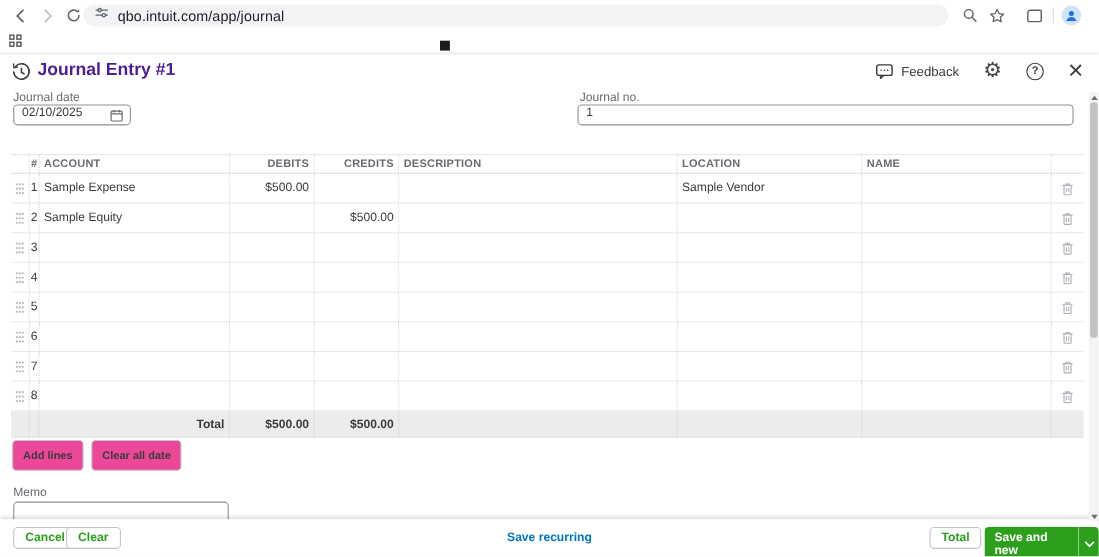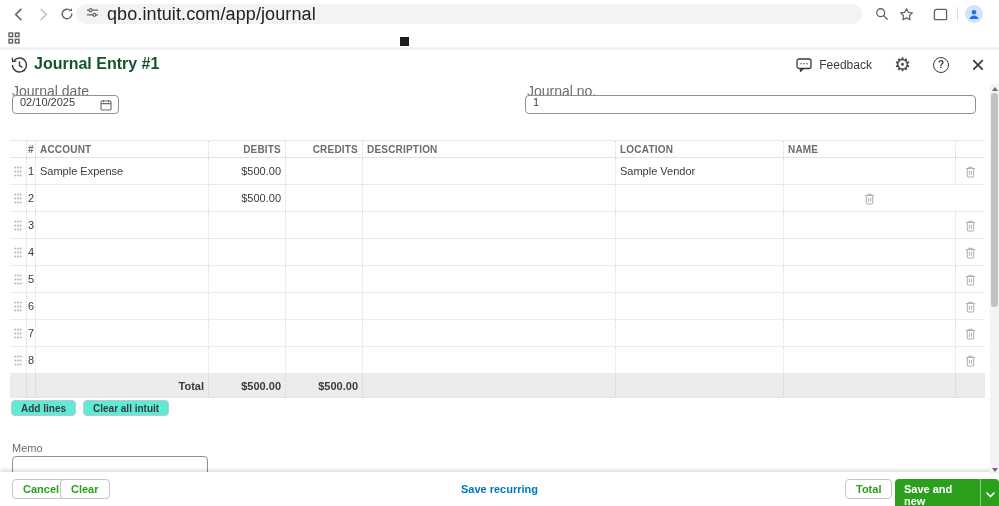--- a/index.html
+++ b/index.html
@@ -5,41 +5,41 @@
   * { margin:0; padding:0; box-sizing:border-box; }
   body { font-family:"Liberation Sans", sans-serif; background:#fff; }
   .screen { position:relative; width:999px; height:506px; background:#fff; overflow:hidden; }
 
   
   .toolbar { position:absolute; left:0; top:0; width:999px; height:28px; background:#fff; }
   .nav-ic { position:absolute; top:4px; width:20px; height:20px; display:flex; align-items:center; justify-content:center;
             font-size:16px; color:#5f6368; cursor:pointer; }
   .addr { position:absolute; left:76px; top:4px; width:786px; height:20px; background:#f1f3f4; border-radius:10px;
           display:flex; align-items:center; padding-left:10px; }
-  .addr-txt { font-size:18px; color:#202124; margin-left:8px; letter-spacing:.1px; }
+  .addr-txt { font-size:13px; color:#202124; margin-left:8px; letter-spacing:.1px; }
   .tb-right { position:absolute; top:4px; height:20px; display:flex; align-items:center; }
   .tb-divider { width:1px; height:14px; background:#dadce0; margin:0 7px; }
   .avatar { width:18px; height:18px; border-radius:50%; background:#d2e3fc; display:flex; align-items:center; justify-content:center; }
   .bookmarks { position:absolute; left:0; top:28px; width:999px; height:19px; background:#fff; }
   .chrome-sep { position:absolute; left:0; top:47px; width:999px; height:3px; background:#f1f3f4; }
   .bm-favicon { position:absolute; left:400px; top:37px; width:9px; height:9px; background:#1c1c1c; }
 
   
-  .pg-title { position:absolute; left:34px; top:55px; font-size:16px; font-weight:bold; color:#14532d; }
+  .pg-title { position:absolute; left:34px; top:55px; font-size:16px; font-weight:bold; color:#4c1d95; }
   .hist-ic { position:absolute; left:11px; top:57px; }
   .hdr-right { position:absolute; right:14px; top:55px; display:flex; align-items:center; gap:22px; }
   .feedback { display:flex; align-items:center; gap:7px; cursor:pointer; }
   .feedback-lbl { font-size:12px; font-weight:normal; color:#393a3d; }
   .gear { font-size:19px; color:#45474d; line-height:1; cursor:pointer; }
   .help { width:16px; height:16px; border:1.6px solid #393a3d; border-radius:50%; display:flex; align-items:center;
           justify-content:center; font-size:10px; font-weight:bold; color:#393a3d; cursor:pointer; }
   .close-x { font-size:24px; color:#393a3d; line-height:18px; cursor:pointer; font-weight:300; }
 
   
-  .fld-label { position:absolute; font-size:14px; color:#6b6c72; }
+  .fld-label { position:absolute; font-size:11px; color:#6b6c72; }
   .fld { position:absolute; height:19px; border:1px solid #8d9096; border-radius:4px; background:#fff;
          font-size:11px; color:#393a3d; display:flex; padding-left:7px; }
   .cal-ic { position:absolute; right:6px; top:3px; }
 
   
   .jtable { position:absolute; left:10px; top:140px; width:975px; }
   .trow, .t-head, .t-total { display:grid; grid-template-columns:16px 9px 173px 77px 77px 253px 168px 172px 30px; }
   .t-head { height:18px; border-top:1px solid #e5e7e9; border-bottom:1px solid #dfe1e4; }
   .t-head .c { font-size:10px; font-weight:bold; color:#6b6c72; letter-spacing:.2px; }
   .trow { height:27px; border-bottom:1px solid #e8eaec; }
@@ -47,21 +47,21 @@
   .c + .c { border-left:1px dotted #d8dadc; }
   .c.num { justify-content:center; padding:0 1px; }
   .c.amt { justify-content:flex-end; }
   .c.handle-c { justify-content:center; padding:0; cursor:grab; }
   .c.trash-c { justify-content:center; cursor:pointer; }
   .t-total { height:24px; background:#ececec; border-bottom:1px solid #e5e7e9; }
   .t-total .c { font-size:11px; color:#393a3d; font-weight:bold; }
   .t-total .c + .c { border-left:1px dotted #d0d2d5; }
 
   .line-btns { position:absolute; left:11px; top:400px; display:flex; gap:7px; }
-  .sm-btn { height:16px; padding:0 9px; background:#5eead4; border:1px solid #c1c4c8; border-radius:4px;
+  .sm-btn { height:28px; padding:0 9px; background:#ec4899; border:1px solid #c1c4c8; border-radius:4px;
             font-size:10px; font-weight:bold; color:#393a3d; display:flex; align-items:center; cursor:pointer; }
 
   
   .memo-lbl { position:absolute; left:12px; top:442px; font-size:11px; color:#6b6c72; }
   .memo-box { position:absolute; left:12px; top:456px; width:196px; height:28px; border:1px solid #8d9096;
               border-radius:4px; background:#fff; }
 
   
   .footer { position:absolute; left:0; top:472px; width:999px; height:34px; background:#fff;
             box-shadow:0 -2px 4px rgba(0,0,0,.14);padding-left:40px; }
@@ -247,20 +247,21 @@
               <circle cx="6.7" cy="1.5" r="1"></circle>
               <circle cx="1.3" cy="5.5" r="1"></circle>
               <circle cx="4" cy="5.5" r="1"></circle>
               <circle cx="6.7" cy="5.5" r="1"></circle>
               <circle cx="1.3" cy="9.5" r="1"></circle>
               <circle cx="4" cy="9.5" r="1"></circle>
               <circle cx="6.7" cy="9.5" r="1"></circle>
             </svg>
           </div>
           <div class="c num">2</div>
+          <div class="c">Sample Equity</div>
           <div class="c amt"></div>
           <div class="c amt">$500.00</div>
           <div class="c"></div>
           <div class="c"></div>
           <div class="c"></div>
           <div class="c trash-c">
             <svg width="11" height="13" viewBox="0 0 12 14" fill="none" stroke="#aab0b6" stroke-width="1.1">
               <path d="M2.5 4v8a1 1 0 0 0 1 1h5a1 1 0 0 0 1-1V4"></path>
               <path d="M1 3.8h10M4.3 3.8V2.4h3.4v1.4M4.8 6.3v4.3M7.2 6.3v4.3"></path>
             </svg>
@@ -444,21 +445,21 @@
       <div class="c amt">$500.00</div>
       <div class="c"></div>
         <div class="c"></div>
         <div class="c"></div>
         <div class="c trash-c"></div>
     </div>
   </div>
 
   <div class="line-btns">
     <div class="sm-btn">Add lines</div>
-    <div class="sm-btn">Clear all intuit</div>
+    <div class="sm-btn">Clear all date</div>
   </div>
 
   <div class="memo-lbl">Memo</div>
   <div class="memo-box"></div>
 
   <div class="footer">
     <div class="ft-btn" style="left:12px;">Cancel</div>
     <div class="ft-btn" style="left:60px;">Clear</div>
     <div class="mk-rec">Save recurring</div>
     <div class="ft-btn" style="left:845px;">Total</div>

